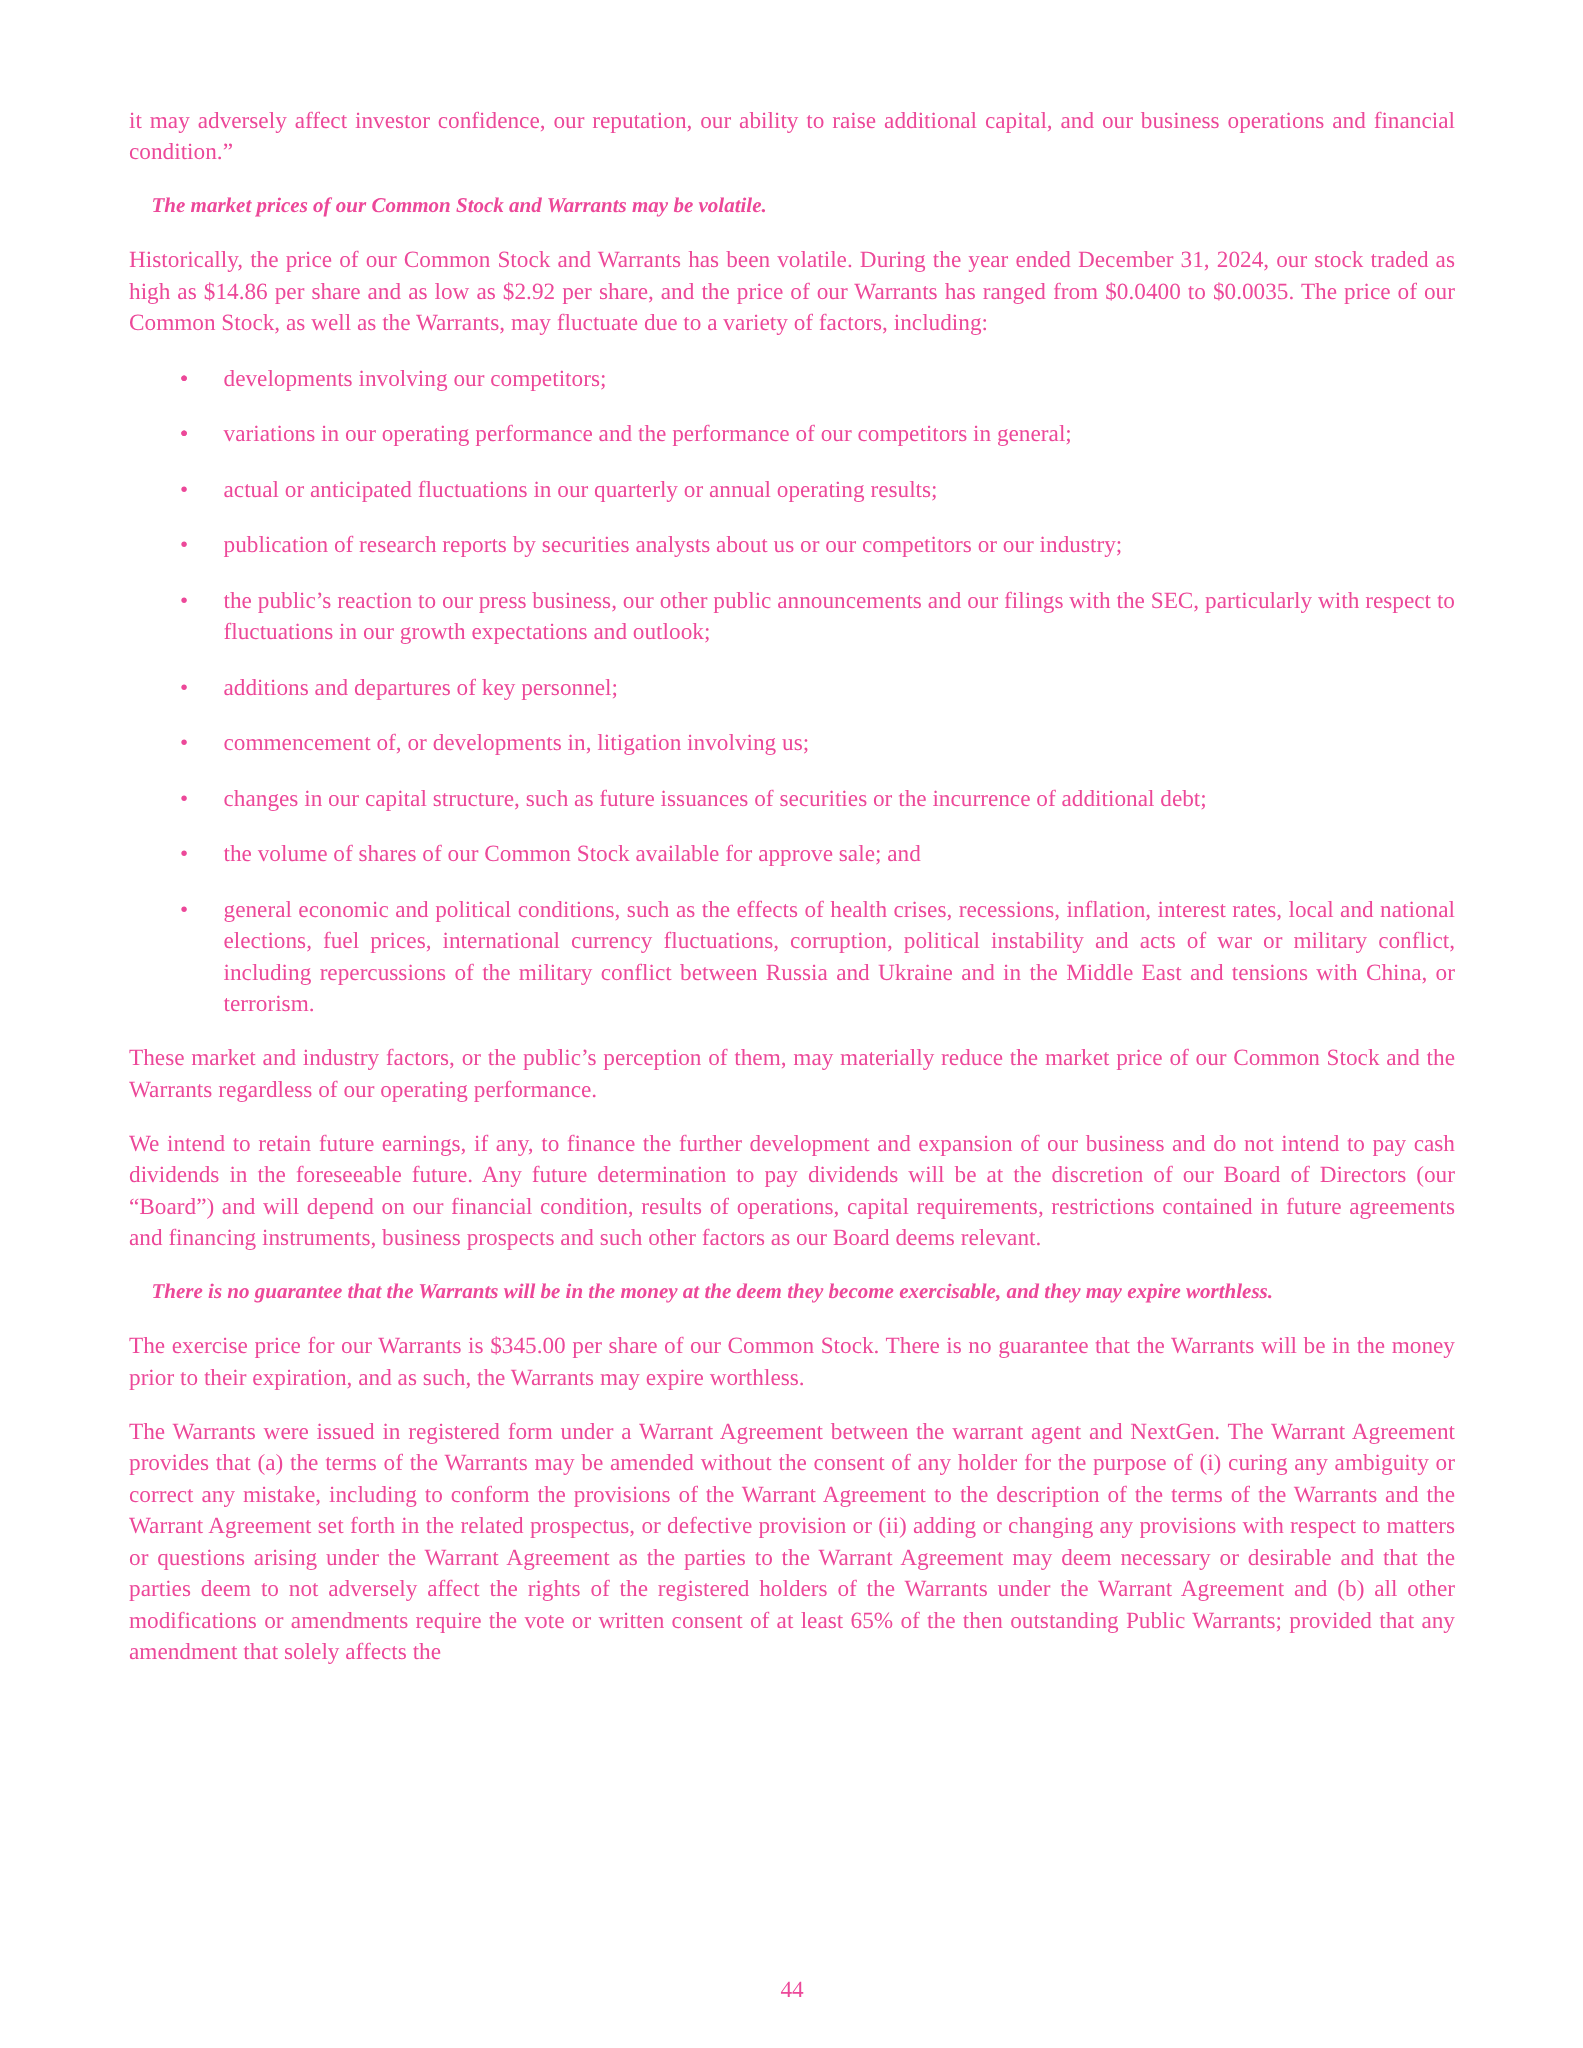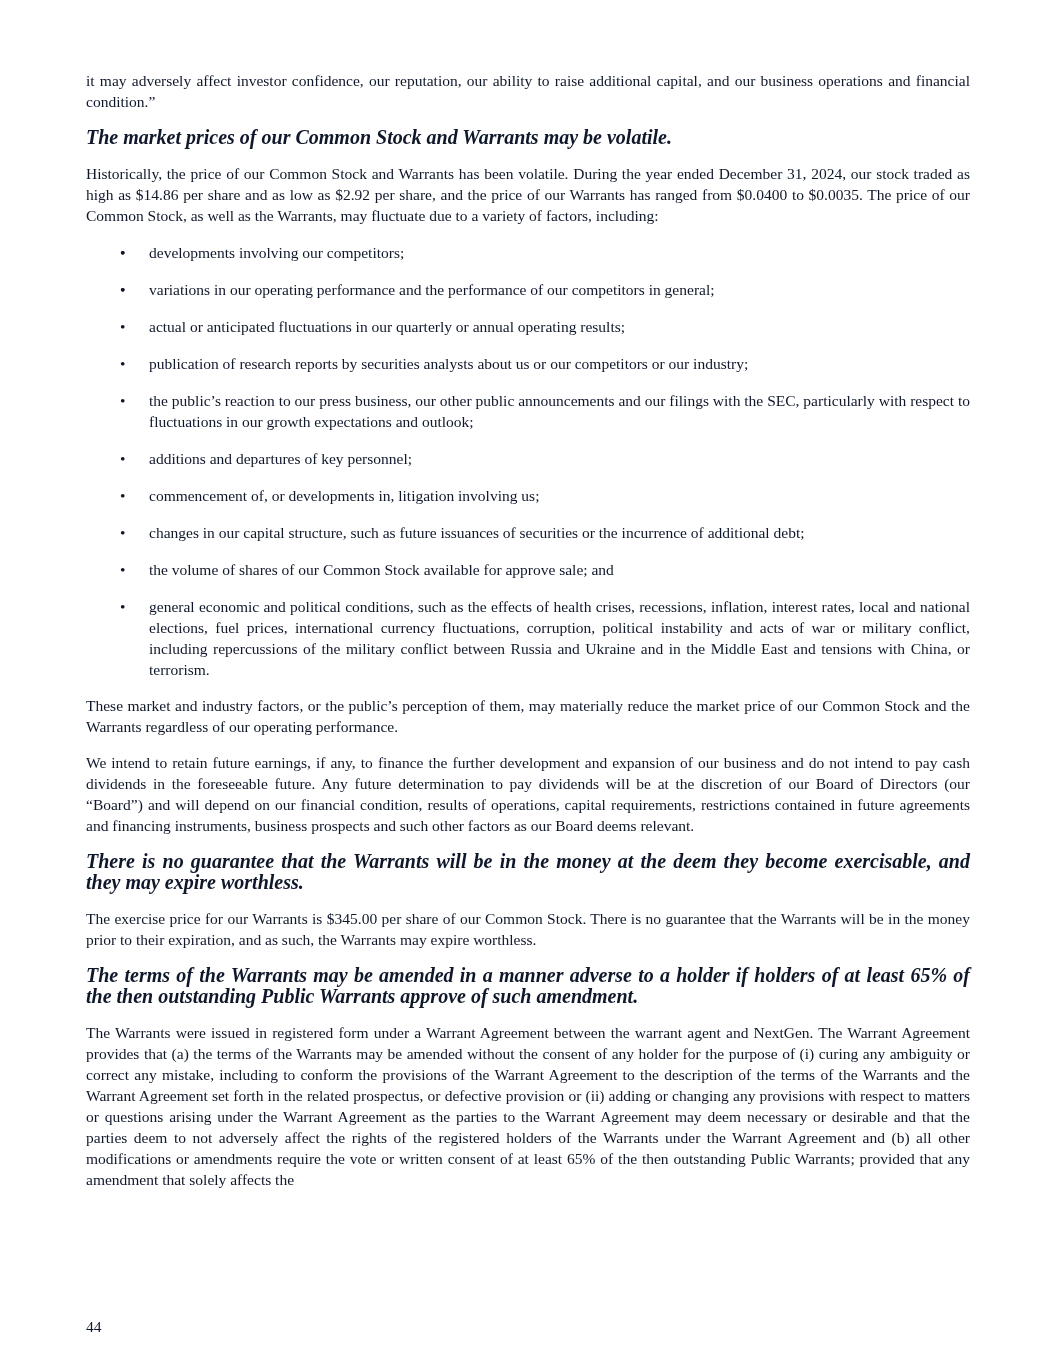--- a/index.html
+++ b/index.html
@@ -5,41 +5,41 @@
   html, body {
     margin: 0;
     padding: 0;
     background: #ffffff;
   }
   .page {
     width: 1055px;
     height: 1365px;
     margin: 0 auto;
     background: #ffffff;
-    color: #0f172a;
+    color: #ec4899;
     font-family: "Liberation Serif", "DejaVu Serif", serif;
     font-size: 15.5px;
     line-height: 21px;
     box-sizing: border-box;
     padding: 70px 85px 28px 86px;
     display: flex;
     flex-direction: column;
   }
   .content {
     flex: 0 0 auto;
   }
   .para {
     margin: 0 0 15px 0;
     text-align: justify;
   }
   .heading {
-    margin: 0 0 15px 0;
+    margin: 0 0 15px 15px;
     font-weight: bold;
     font-style: italic;
-    font-size: 20px;
+    font-size: 14px;
     line-height: 21px;
     text-align: justify;
   }
   ul.bullet-list {
     list-style: none;
     margin: 0 0 15px 0;
     padding: 0;
   }
   ul.bullet-list li {
     position: relative;
@@ -50,21 +50,21 @@
   ul.bullet-list li:last-child {
     margin-bottom: 0;
   }
   .bullet-marker {
     position: absolute;
     left: 34px;
     top: 0;
   }
   .page-number {
     margin-top: auto;
-    text-align: left;
+    text-align: center;
     font-size: 15.5px;
   }
 </style>
 </head>
 <body>
 
 <div class="page">
   <div class="content">
 
     <p class="para">it may adversely affect investor confidence, our reputation, our ability to raise additional capital, and our business operations and financial condition.”</p>
@@ -124,20 +124,19 @@
 
     <p class="para">These market and industry factors, or the public’s perception of them, may materially reduce the market price of our Common Stock and the Warrants regardless of our operating performance.</p>
 
 
     <p class="para">We intend to retain future earnings, if any, to finance the further development and expansion of our business and do not intend to pay cash dividends in the foreseeable future. Any future determination to pay dividends will be at the discretion of our Board of Directors (our “Board”) and will depend on our financial condition, results of operations, capital requirements, restrictions contained in future agreements and financing instruments, business prospects and such other factors as our Board deems relevant.</p>
 
     <h3 class="heading">There is no guarantee that the Warrants will be in the money at the deem they become exercisable, and they may expire worthless.</h3>
 
     <p class="para">The exercise price for our Warrants is $345.00 per share of our Common Stock. There is no guarantee that the Warrants will be in the money prior to their expiration, and as such, the Warrants may expire worthless.</p>
 
-    <h3 class="heading">The terms of the Warrants may be amended in a manner adverse to a holder if holders of at least 65% of the then outstanding Public Warrants approve of such amendment.</h3>
 
     <p class="para">The Warrants were issued in registered form under a Warrant Agreement between the warrant agent and NextGen. The Warrant Agreement provides that (a) the terms of the Warrants may be amended without the consent of any holder for the purpose of (i) curing any ambiguity or correct any mistake, including to conform the provisions of the Warrant Agreement to the description of the terms of the Warrants and the Warrant Agreement set forth in the related prospectus, or defective provision or (ii) adding or changing any provisions with respect to matters or questions arising under the Warrant Agreement as the parties to the Warrant Agreement may deem necessary or desirable and that the parties deem to not adversely affect the rights of the registered holders of the Warrants under the Warrant Agreement and (b) all other modifications or amendments require the vote or written consent of at least 65% of the then outstanding Public Warrants; provided that any amendment that solely affects the</p>
 
   </div>
 
   <div class="page-number">44</div>
 </div>
 
 </body></html>

